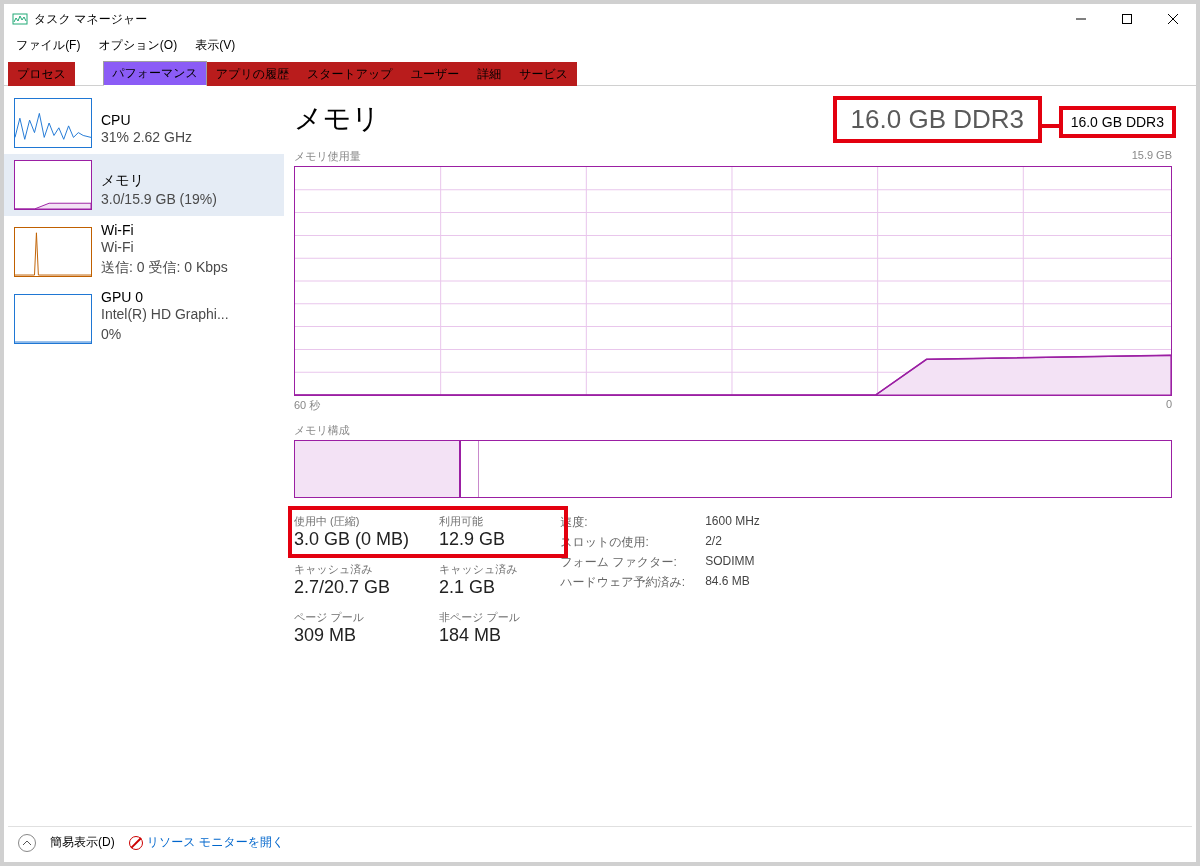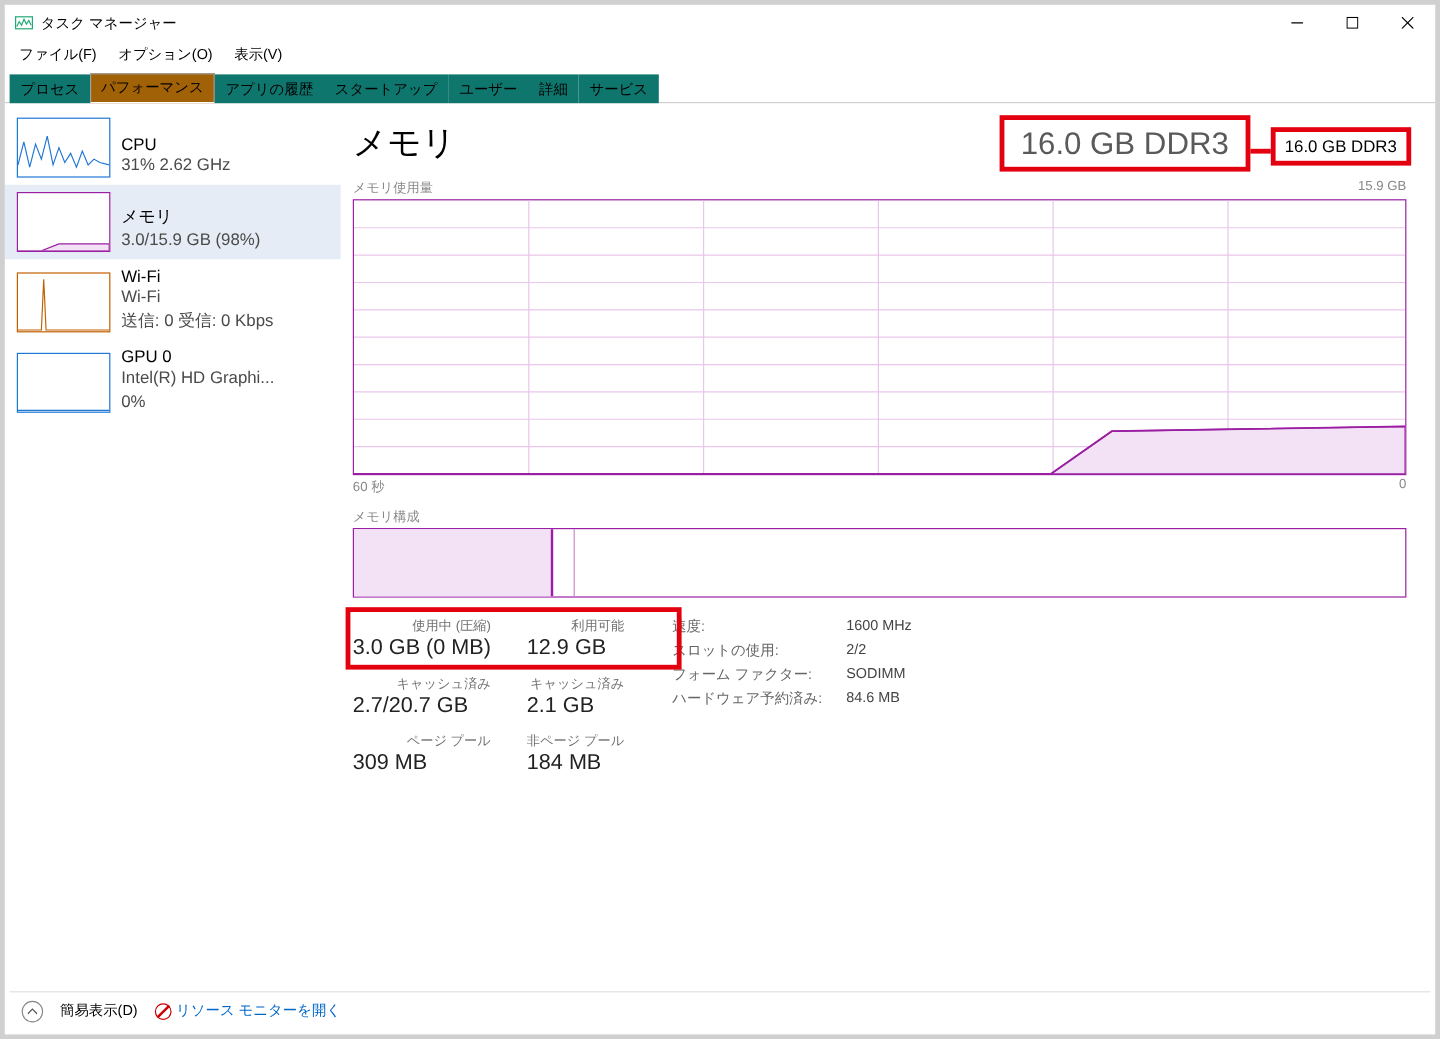--- a/index.html
+++ b/index.html
@@ -55,27 +55,28 @@
     padding: 4px 4px 0 4px;
     border-bottom: 1px solid #d0d0d0;
   }
   .tab {
     padding: 3px 8px;
     font-size: 12px;
     border: 1px solid transparent;
     border-bottom: none;
     position: relative;
     top: 1px;
-    background: #0f766e;
+    background: #b91c1c;
   }
   .tab.active {
     border-color: #aclocked;
     border: 1px solid #a0a0a0;
     border-bottom: 1px solid #fff;
-    background: #a16207;
+    background: #8b5cf6;
+    margin-left: 28px;
   }
   
   .content {
     display: flex;
     height: calc(100% - 30px - 22px - 25px - 36px);
   }
   
   .sidebar {
     width: 280px;
     padding: 6px 0;
@@ -174,21 +175,21 @@
     gap: 40px;
     margin-top: 16px;
     align-items: flex-start;
   }
   .stats-left {
     display: grid;
     grid-template-columns: auto auto;
     column-gap: 30px;
     row-gap: 4px;
   }
-  .stat-label { font-size: 11px; color: #707070; text-align: right; }
+  .stat-label { font-size: 11px; color: #707070; }
   .stat-value { font-size: 18px; color: #222; margin-bottom: 8px; }
   .stats-right {
     display: grid;
     grid-template-columns: auto auto;
     column-gap: 20px;
     row-gap: 3px;
     font-size: 12px;
     color: #444;
   }
   .stats-right .rl { color: #666; }
@@ -286,21 +287,21 @@
       </div>
     </div>
     <div class="side-item active">
       <div class="side-thumb" style="border-color:#9b1fa3">
         <svg width="100%" height="100%" viewBox="0 0 78 50" preserveAspectRatio="none">
           <polygon points="0,50 0,50 20,50 35,44 78,44 78,50" fill="#f3e2f5" stroke="#9b1fa3" stroke-width="1"></polygon>
         </svg>
       </div>
       <div class="side-text">
         <div class="st-title">メモリ</div>
-        <div class="st-sub">3.0/15.9 GB (98%)</div>
+        <div class="st-sub">3.0/15.9 GB (19%)</div>
       </div>
     </div>
     <div class="side-item">
       <div class="side-thumb" style="border-color:#c06000">
         <svg width="100%" height="100%" viewBox="0 0 78 50" preserveAspectRatio="none">
           <polyline points="0,49 20,49 22,5 24,49 78,49" fill="none" stroke="#c06000" stroke-width="1"></polyline>
         </svg>
       </div>
       <div class="side-text">
         <div class="st-title">Wi-Fi</div>

